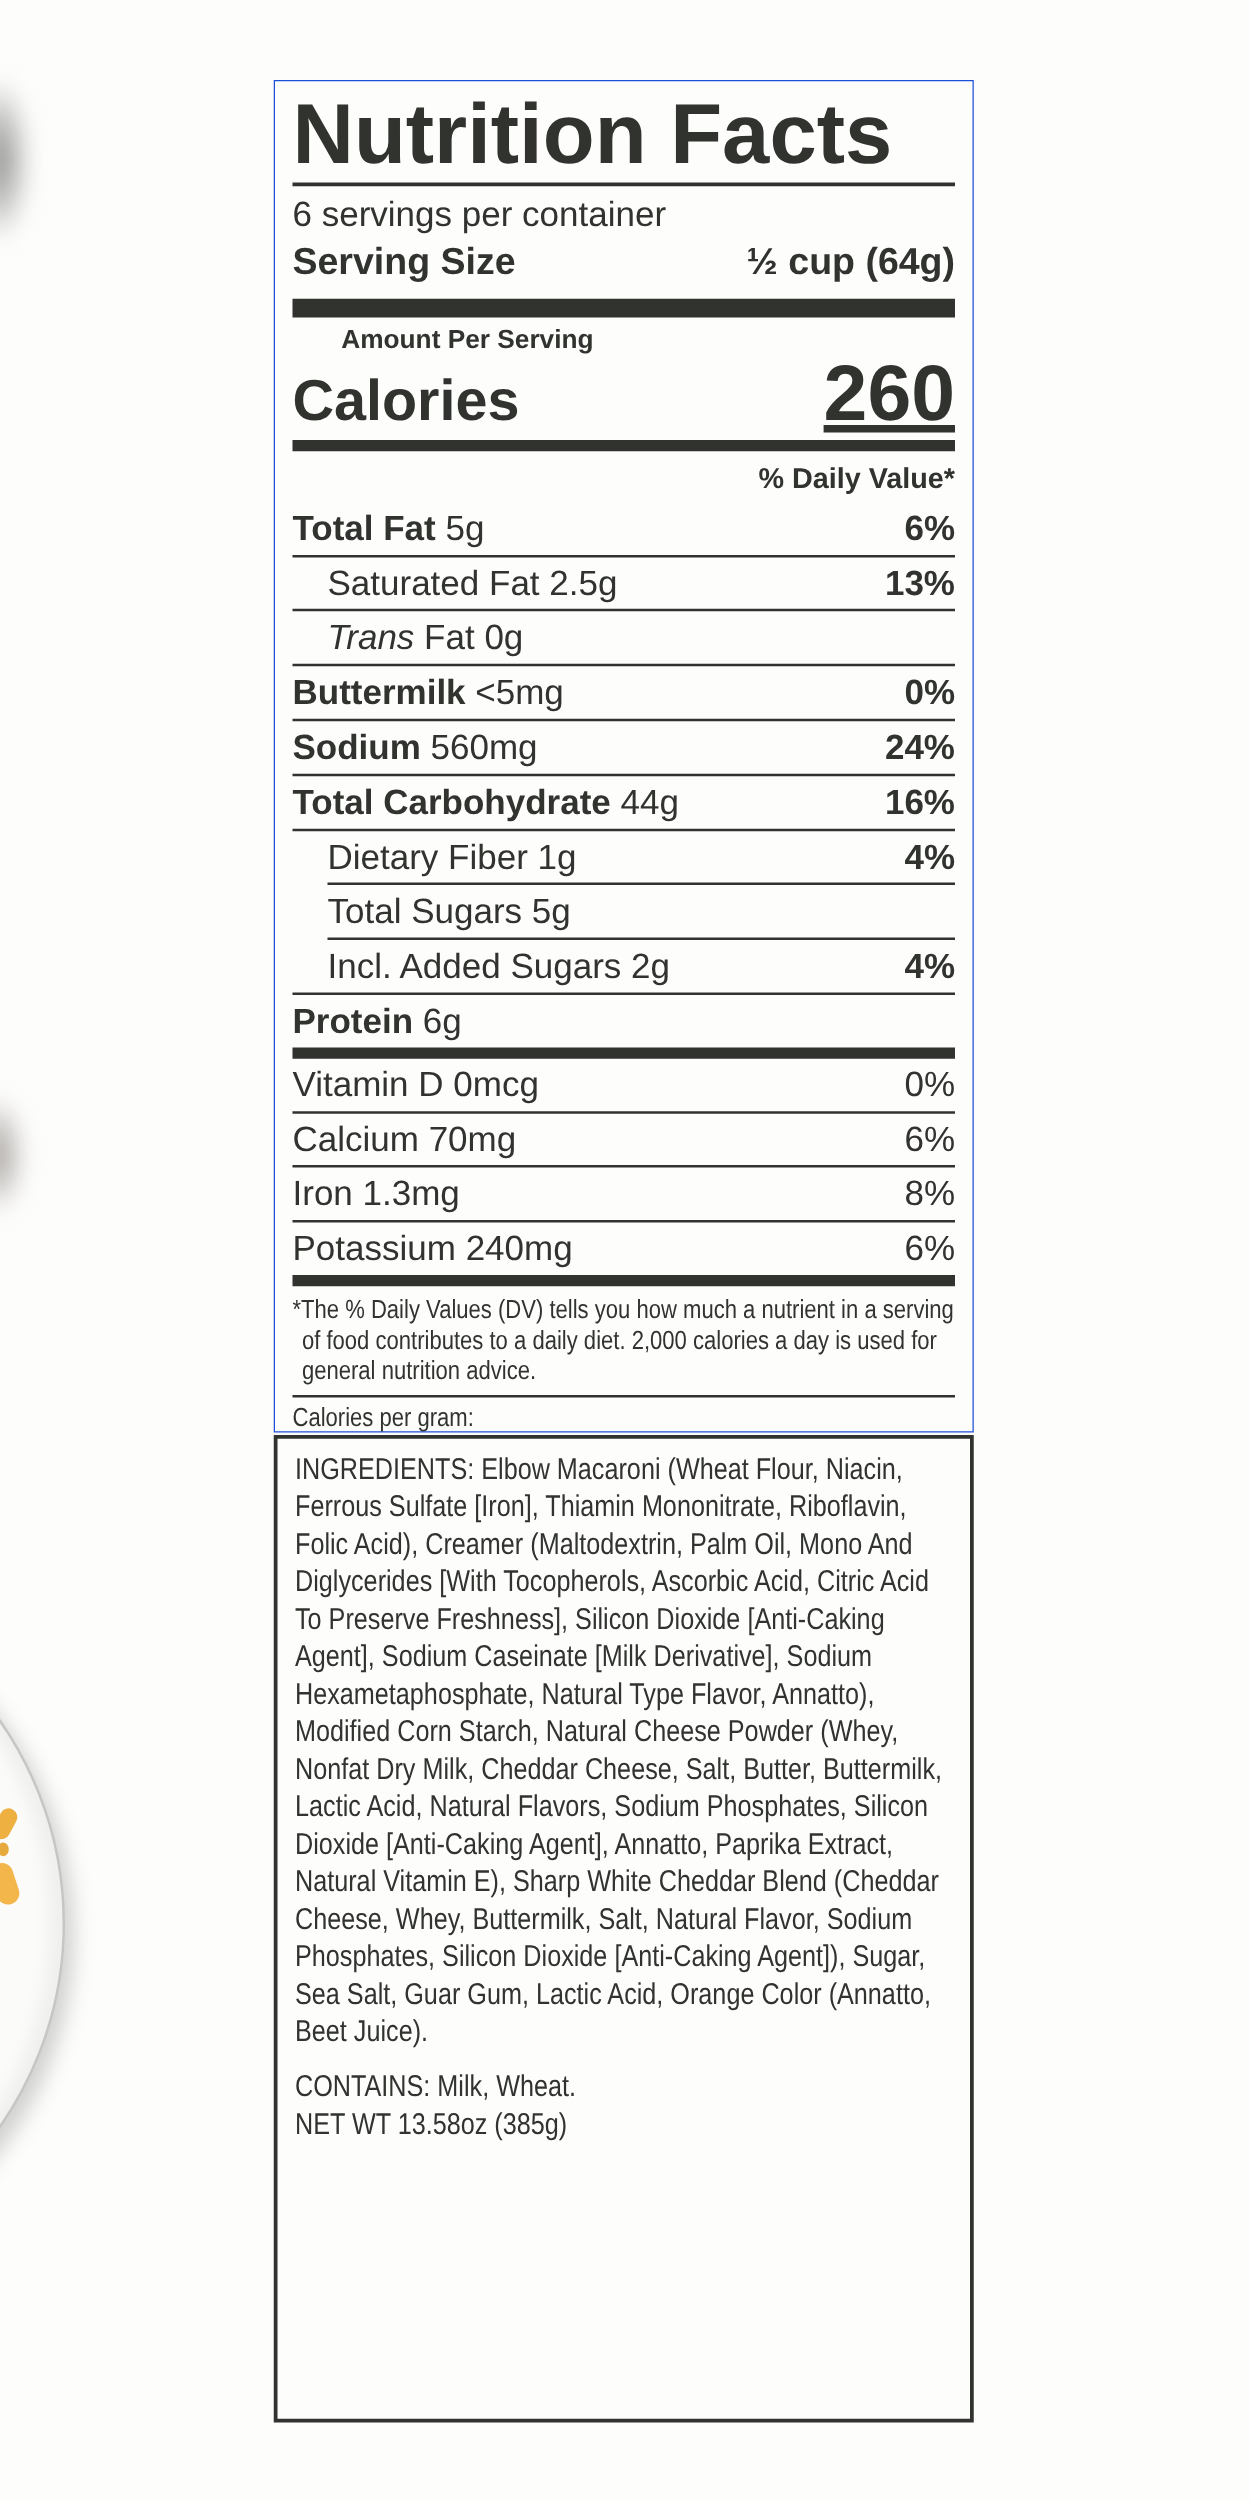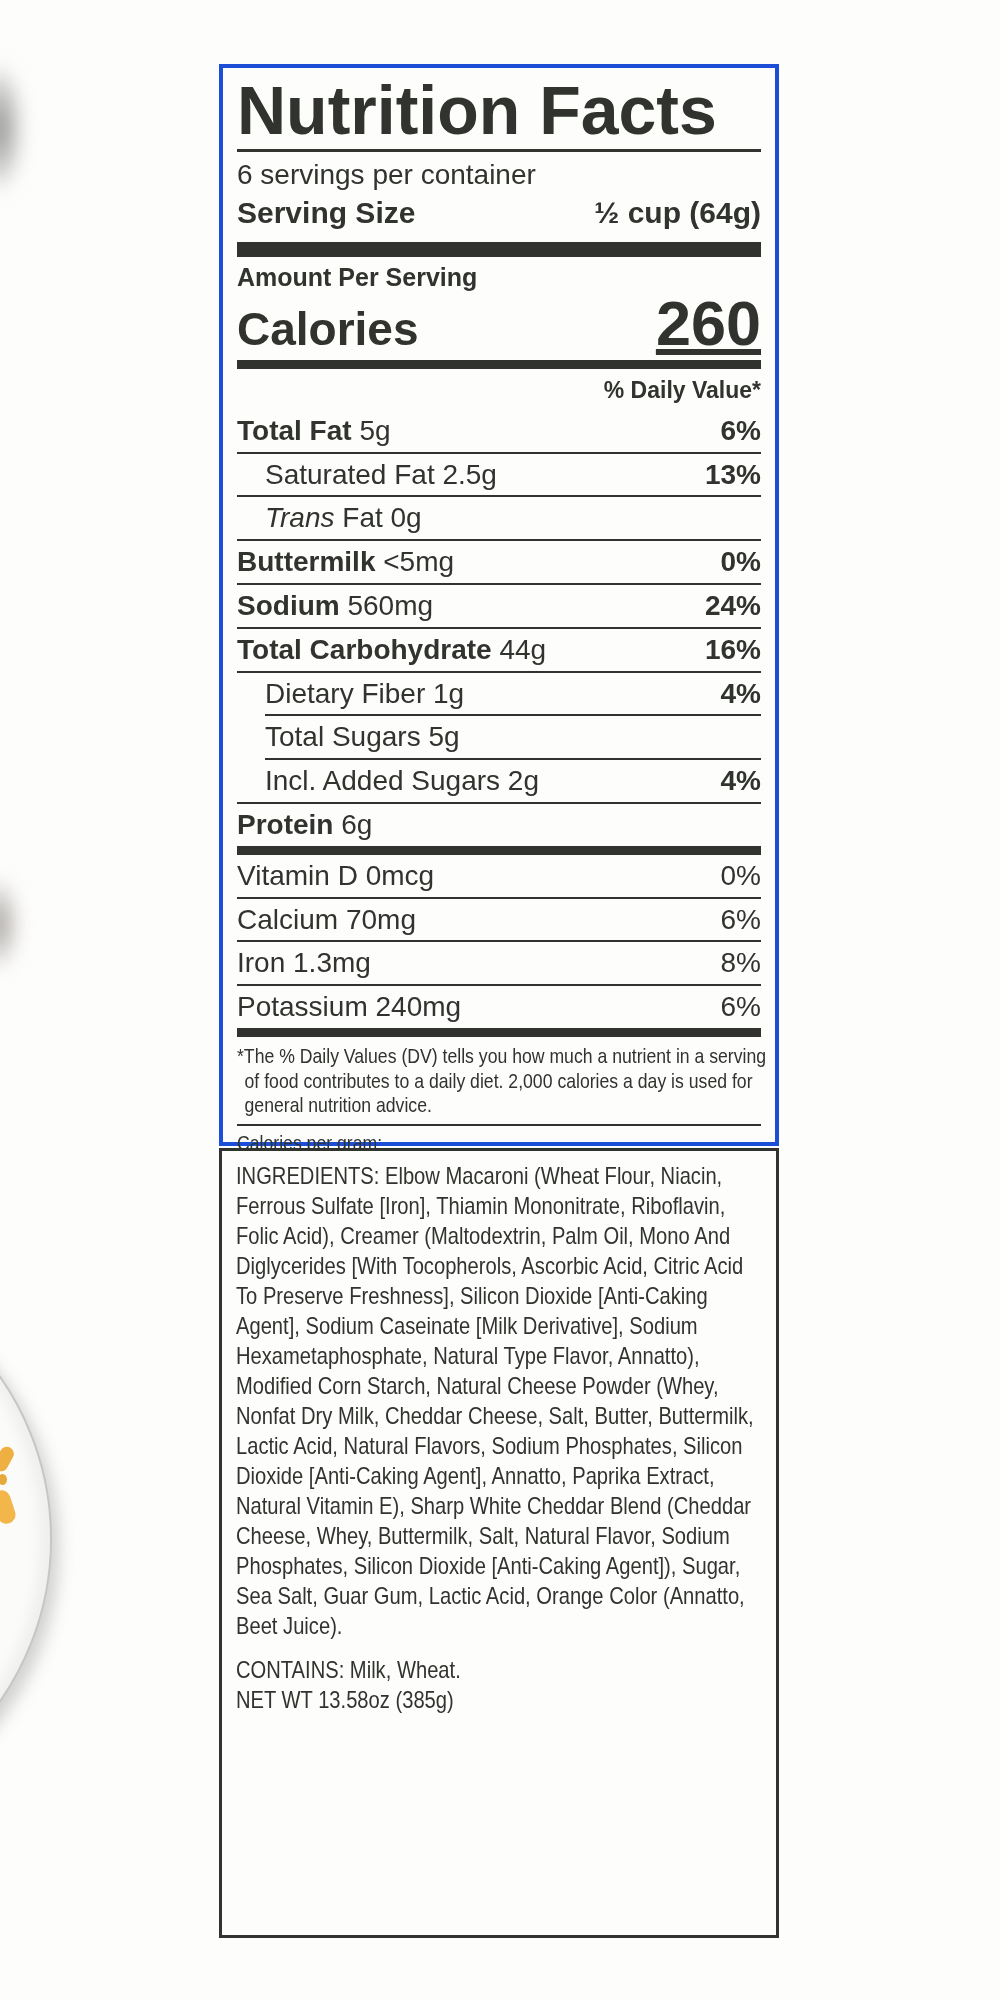--- a/index.html
+++ b/index.html
@@ -26,35 +26,35 @@
     box-shadow:7px 9px 16px rgba(80,78,74,.25), inset -10px 0 14px rgba(0,0,0,.05);
   }
   .crumb{position:absolute;background:#efb23f;}
   #crumb-1{left:-3px;top:1446px;width:14px;height:26px;border-radius:7px;transform:rotate(28deg);background:#eeb040;}
   #crumb-2{left:-5px;top:1490px;width:18px;height:34px;border-radius:9px;transform:rotate(-18deg);background:#f2b64a;}
   #crumb-3{left:-2px;top:1474px;width:9px;height:11px;border-radius:50%;background:#e5a93c;}
 
   
   #nf-box{
     position:absolute;left:219px;top:64px;width:560px;height:1082px;
-    box-sizing:border-box;border:4px solid #1d4ed8;background:#fdfdfc;
+    box-sizing:border-box;border:1px solid #1d4ed8;background:#fdfdfc;
     padding:6px 14px 0 14px;
   }
   .nf-title{
     font-size:68px;line-height:1.02;font-weight:bold;letter-spacing:0px;
     margin:2px 0 0 0;white-space:nowrap;
   }
   .title-rule{height:3px;background:#30332e;margin:4px 0 6px 0;}
   .servings{font-size:28px;line-height:1.2;margin-top:2px;}
   .serving-size{display:flex;justify-content:space-between;align-items:baseline;
     font-size:30px;font-weight:bold;margin-top:4px;}
   .bar{background:#30332e;}
   .bar-thick{height:15px;margin:12px 0 6px 0;}
   .bar-med{height:9px;}
-  .aps{font-size:25px;font-weight:bold;margin-top:4px;}
+  .aps{font-size:21px;font-weight:bold;margin-top:4px;margin-left:39px;}
   .calories-row{display:flex;justify-content:space-between;align-items:baseline;margin:2px 0 6px 0;}
   .calories-word{font-size:46px;font-weight:bold;line-height:1;}
   .calories-num{font-size:63px;font-weight:bold;line-height:.95;text-decoration:underline;}
   .dv-header{font-size:23px;font-weight:bold;text-align:right;padding:8px 0 6px 0;}
   .nrow{
     display:flex;justify-content:space-between;align-items:flex-start;
     border-bottom:2px solid #30332e;
     padding:6px 0 5px 0;font-size:28px;line-height:1.1;
   }
   .nrow .nname{font-weight:bold;}

